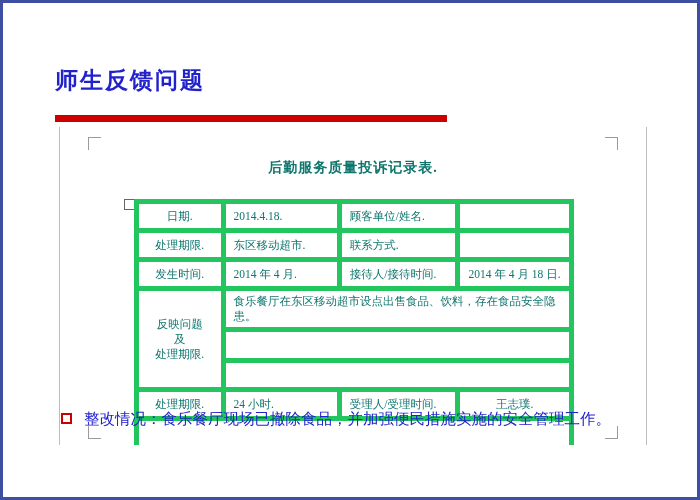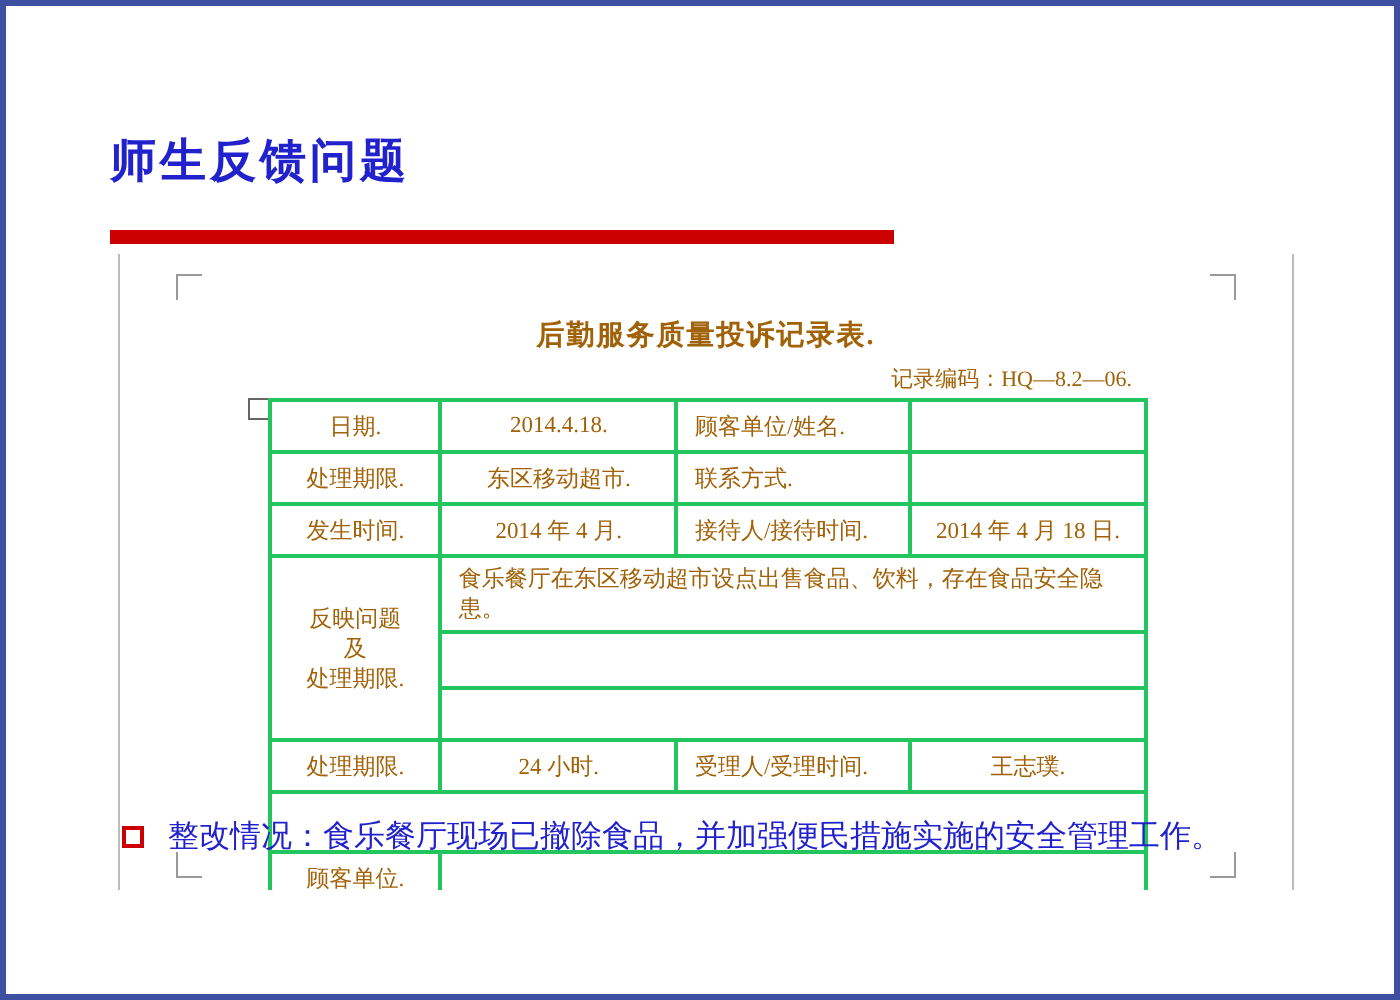--- a/index.html
+++ b/index.html
@@ -50,21 +50,21 @@
     position: absolute;
     left: 56px;
     top: 124px;
     width: 586px;
     height: 318px;
     background: #ffffff;
     border-left: 1px solid #bdbdbd;
     border-right: 1px solid #bdbdbd;
     overflow: hidden;
     font-family: "Liberation Serif", serif;
-    color: #a16207;
+    color: #0f766e;
   }
   .corner {
     position: absolute;
     width: 12px;
     height: 12px;
     border-color: #9a9a9a;
     border-style: solid;
     border-width: 0;
   }
   .corner.tl { left: 28px; top: 10px; border-left-width: 1px; border-top-width: 1px; }
@@ -102,38 +102,37 @@
   }
   table.record {
     position: absolute;
     left: 74px;
     top: 72px;
     width: 440px;
     border-collapse: collapse;
     font-size: 11.5px;
   }
   table.record td {
-    border: 2px solid #22c55e;
+    border: 5px solid #22c55e;
     padding: 3px 8px;
     vertical-align: middle;
     height: 18px;
   }
   td.lbl {
     width: 76px;
     text-align: center;
     white-space: nowrap;
   }
   td.lbl-wide {
     width: 104px;
     text-align: left;
     white-space: nowrap;
   }
   td.val {
     width: 124px;
-    text-align: center;
   }
   td.val-wide {
     width: 136px;
     text-align: center;
   }
   .tall { height: 34px; }
   .bullet-row {
     position: absolute;
     left: 58px;
     top: 404px;
@@ -167,21 +166,20 @@
   <div class="title">师生反馈问题</div>
   <div class="title-bar"></div>
 
   <div class="doc">
     <div class="corner tl"></div>
     <div class="corner tr"></div>
     <div class="corner bl"></div>
     <div class="corner br"></div>
 
     <div class="doc-title">后勤服务质量投诉记录表.</div>
-    <div class="doc-code">记录编码：HQ—8.2—06.</div>
 
     <div class="table-handle"></div>
 
     <table class="record">
       <tbody>
           <tr>
         <td class="lbl">日期.</td>
         <td class="val">2014.4.18.</td>
         <td class="lbl-wide">顾客单位/姓名.</td>
         <td class="val-wide"></td>

